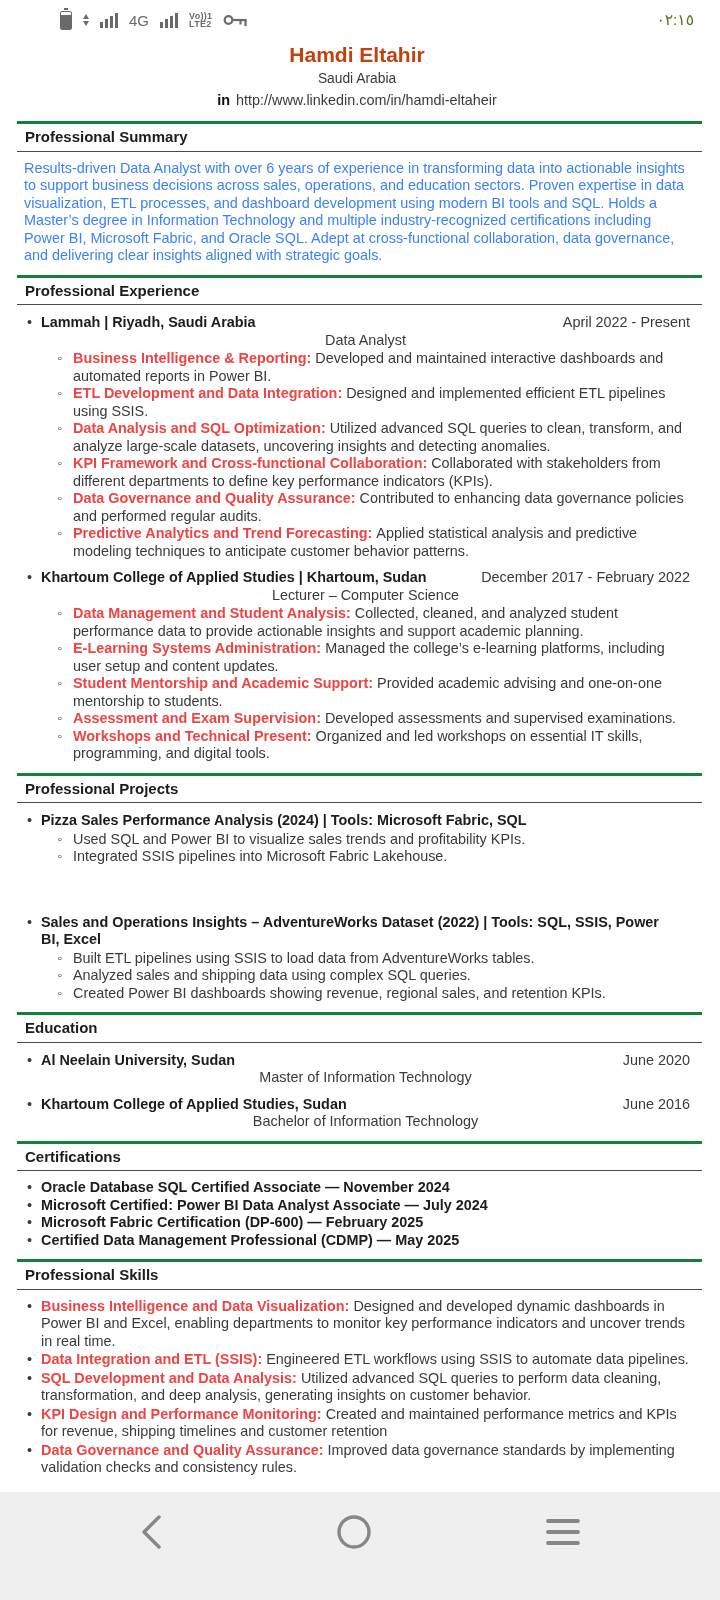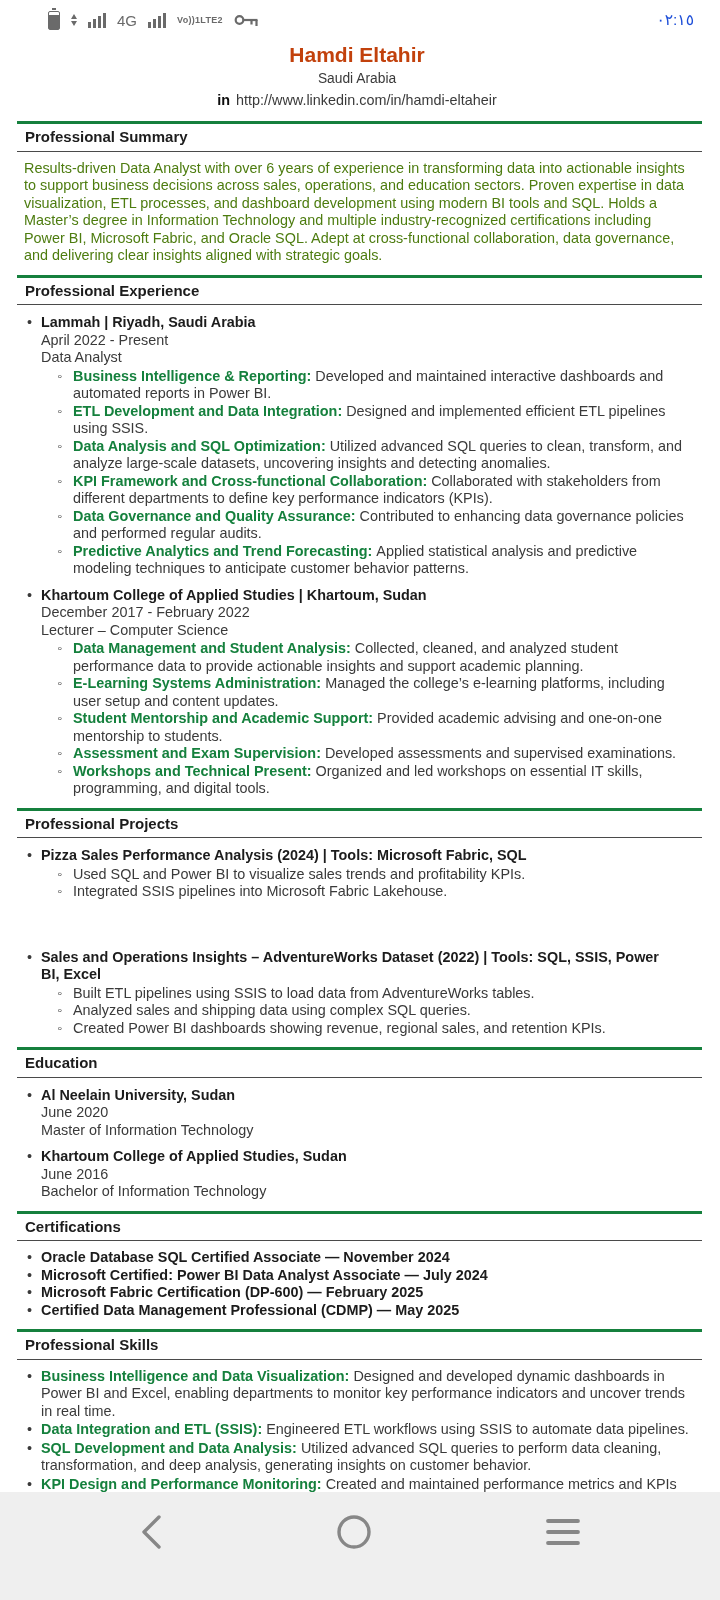--- a/index.html
+++ b/index.html
@@ -7,40 +7,40 @@
   body {
     position: relative;
     background: #ffffff;
     font-family: "Liberation Sans", sans-serif;
     color: #3a3a3a;
     overflow: hidden;
   }
 
   
   .status-bar {
-    position: absolute; top: 0; left: 0; right: 0; height: 34px;
+    position: absolute; top: 0; left: 12px; right: 0; height: 34px;
     display: flex; align-items: center; gap: 11px;
     padding: 6px 26px 0 48px;
     color: #6a6a6a;
   }
   .battery { width: 12px; height: 19px; border: 1.5px solid #6a6a6a; border-radius: 2px;
     position: relative; background: linear-gradient(to top, #6a6a6a 82%, #fff 82%); }
   .battery::before { content: ""; position: absolute; top: -4px; left: 2.5px; width: 4px; height: 2.5px; background: #6a6a6a; }
   .arrows { display: inline-flex; flex-direction: column; gap: 2px; }
   .arrows i { width: 0; height: 0; border-left: 3.5px solid transparent; border-right: 3.5px solid transparent; display:block; }
   .arrows .up { border-bottom: 5px solid #6a6a6a; }
   .arrows .down { border-top: 5px solid #6a6a6a; }
   .bars { display: inline-flex; align-items: flex-end; gap: 2px; height: 16px; }
   .bars i { width: 3px; background: #6a6a6a; display: block; }
   .bars i:nth-child(1){ height: 6px; } .bars i:nth-child(2){ height: 9px; }
   .bars i:nth-child(3){ height: 12px; } .bars i:nth-child(4){ height: 15px; }
   .net { font-size: 15px; }
-  .volte { display: inline-flex; font-size: 9px; line-height: 8.5px; font-weight: bold; letter-spacing: 0.3px; }
+  .volte { display: inline-flex; flex-direction: column; font-size: 9px; line-height: 8.5px; font-weight: bold; letter-spacing: 0.3px; }
   .key-svg { display: block; }
-  .time { margin-left: auto; font-size: 15.5px; color: #1d4ed8; }
+  .time { margin-left: auto; font-size: 15.5px; color: #4d7c0f; }
 
   
   .doc {
     position: absolute; top: 34px; left: 0; right: 0; bottom: 108px;
     overflow: hidden;
     padding: 6px 30px 0 24px;
     font-size: 14.4px; line-height: 17.5px;
   }
   .res-header { text-align: center; }
   .res-name { font-size: 21px; font-weight: bold; color: #c2410c; line-height: 29px; }
@@ -49,34 +49,34 @@
   .res-contact .sep { margin: 0 8px; }
   .res-li { font-size: 14.4px; line-height: 22px; }
   .in-badge { font-weight: bold; color: #0d0d0d; margin-right: 6px; }
 
   .sec-title {
     font-weight: bold; color: #1c1c1c; font-size: 15px;
     border-top: 3px solid #15803d; border-bottom: 1px solid #4a4a4a;
     padding: 4px 0 5px 8px;
     margin: 10px -12px 8px -7px;
   }
-  .para { color: #4d7c0f; margin-bottom: 3px; }
+  .para { color: #3b82f6; margin-bottom: 3px; }
 
   .entry { margin-top: 9px; }
   .entry.gap { margin-top: 48px; }
-  .b1 { position: relative; padding-left: 17px; flex-direction: column; }
+  .b1 { position: relative; padding-left: 17px; }
   .b1::before { content: "\2022"; position: absolute; left: 3px; color: #3a3a3a; }
   .entry-head { display: flex; justify-content: space-between; align-items: baseline; }
   .org { font-weight: bold; color: #1c1c1c; padding-right: 12px; }
   .date { color: #3a3a3a; white-space: nowrap; font-weight: normal; }
-  .role { padding-left: 17px; }
+  .role { padding-left: 17px; text-align: center; }
   ul.blist { list-style: none; margin-top: 1px; }
   li.b2 { position: relative; padding-left: 16px; margin-left: 33px; }
   li.b2::before { content: "\25E6"; position: absolute; left: 0; top: 0; color: #3a3a3a; font-weight: normal; }
-  .blabel { font-weight: bold; color: #15803d; }
+  .blabel { font-weight: bold; color: #ef4444; }
 
   ul.certlist, ul.skilllist { list-style: none; margin-top: 2px; }
   ul.certlist li { font-weight: bold; color: #1c1c1c; }
   ul.certlist li::before { font-weight: normal; }
   ul.skilllist li { margin-top: 1px; }
 
   
   .nav-bar {
     position: absolute; left: 0; right: 0; bottom: 0; height: 108px;
     background: #efefef;

